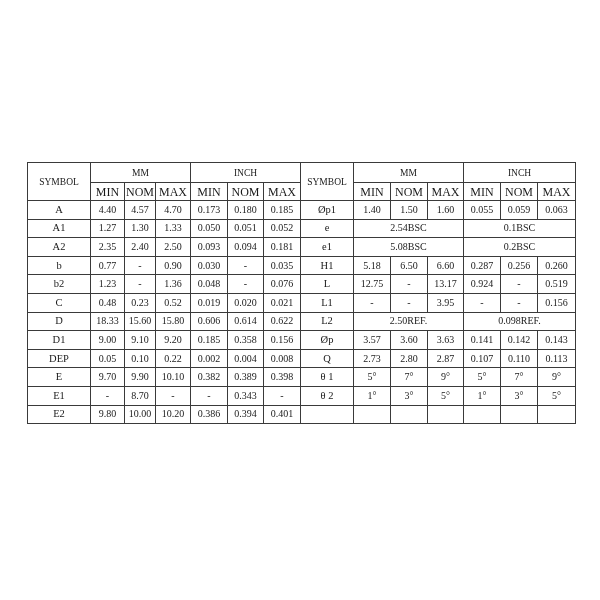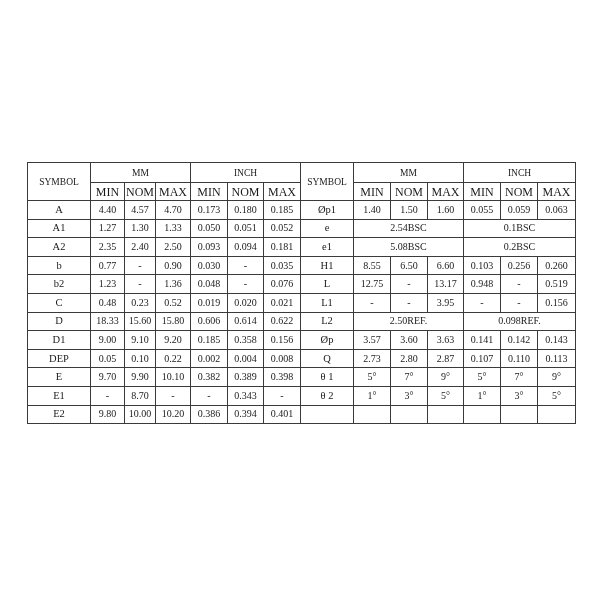--- a/index.html
+++ b/index.html
@@ -114,40 +114,40 @@
         </tr>
         <tr>
           <td class="sym">b</td>
           <td>0.77</td>
           <td>-</td>
           <td>0.90</td>
           <td>0.030</td>
           <td>-</td>
           <td>0.035</td>
           <td class="sym">H1</td>
-          <td>8.55</td>
+          <td>5.18</td>
           <td>6.50</td>
           <td>6.60</td>
-          <td>0.103</td>
+          <td>0.287</td>
           <td>0.256</td>
           <td>0.260</td>
         </tr>
         <tr>
           <td class="sym">b2</td>
           <td>1.23</td>
           <td>-</td>
           <td>1.36</td>
           <td>0.048</td>
           <td>-</td>
           <td>0.076</td>
           <td class="sym">L</td>
           <td>12.75</td>
           <td>-</td>
           <td>13.17</td>
-          <td>0.948</td>
+          <td>0.924</td>
           <td>-</td>
           <td>0.519</td>
         </tr>
         <tr>
           <td class="sym">C</td>
           <td>0.48</td>
           <td>0.23</td>
           <td>0.52</td>
           <td>0.019</td>
           <td>0.020</td>

